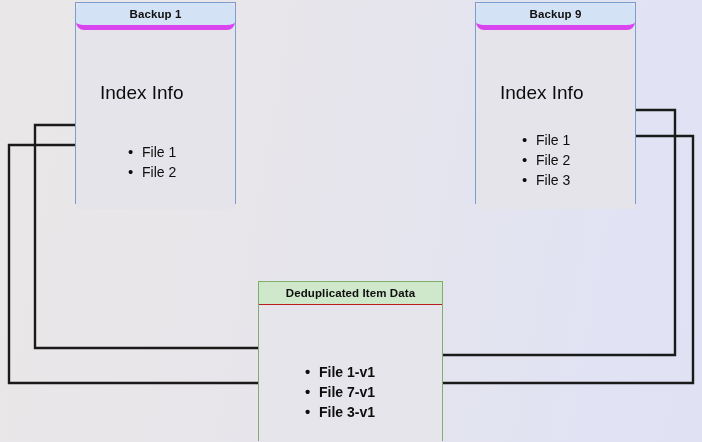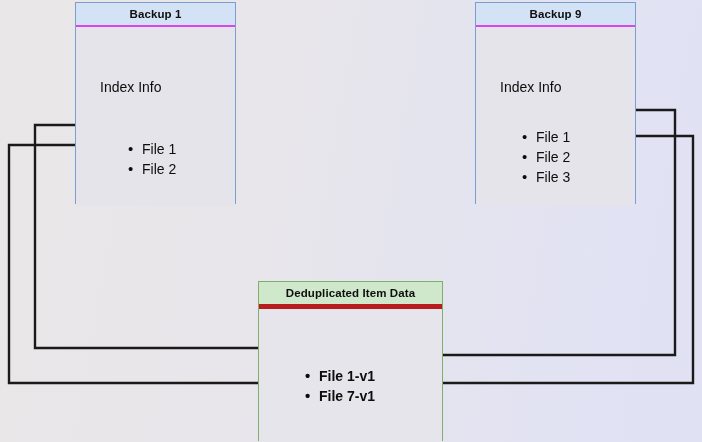--- a/index.html
+++ b/index.html
@@ -50,41 +50,42 @@
     width: 100%;
   }
 
   
   .node.blue {
     border: 1px solid #7a9ecd;
     background: #e4e4ef;
   }
   .node.blue .hdr {
     background: #d4e2f5;
-    border-bottom: 2px solid #d946ef;
+    border-bottom: 5px solid #d946ef;
+    border-radius: 8px;
   }
   .node.blue .body {
     background: #e5e4ea;
   }
   
   .node.green {
     border: 1px solid #7fb069;
     background: #e6e5ec;
   }
   .node.green .hdr {
     background: #cfe7ca;
-    border-bottom: 5px solid #b91c1c;
+    border-bottom: 1px solid #b91c1c;
   }
   .node.green .body {
     background: #e6e5ec;
   }
 
   .caption {
     position: absolute;
-    font-size: 14px;
+    font-size: 19px;
     color: #0d0d0d;
     white-space: nowrap;
   }
 
   ul.filelist {
     position: absolute;
     margin: 0;
     padding: 0;
     list-style: none;
   }
@@ -168,17 +169,18 @@
       </ul>
     </div>
   </div>
 
   <div class="node green" id="dedup">
     <div class="hdr">Deduplicated Item Data</div>
     <div class="body">
       <ul class="filelist">
         <li>File 1-v1</li>
         <li>File 7-v1</li>
+        <li>File 3-v1</li>
       </ul>
     </div>
   </div>
 
 </div>
 
 </body></html>

